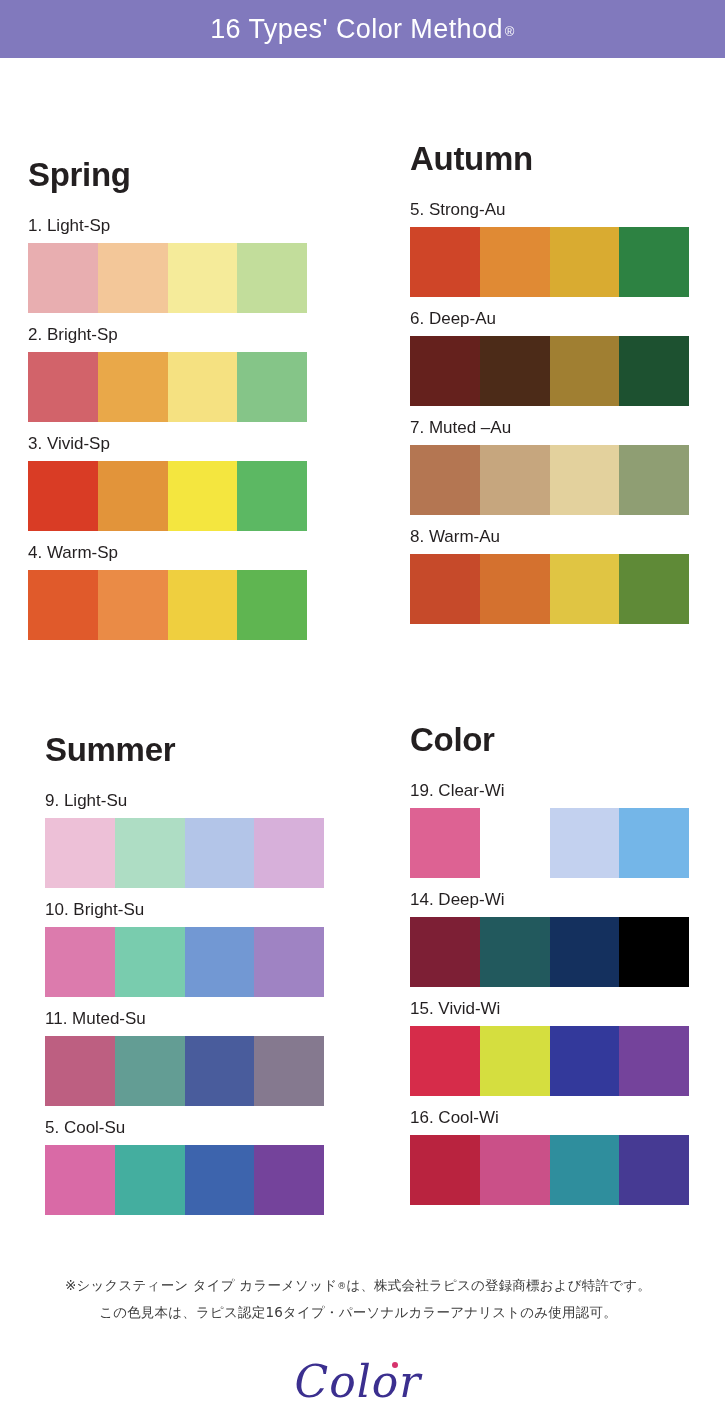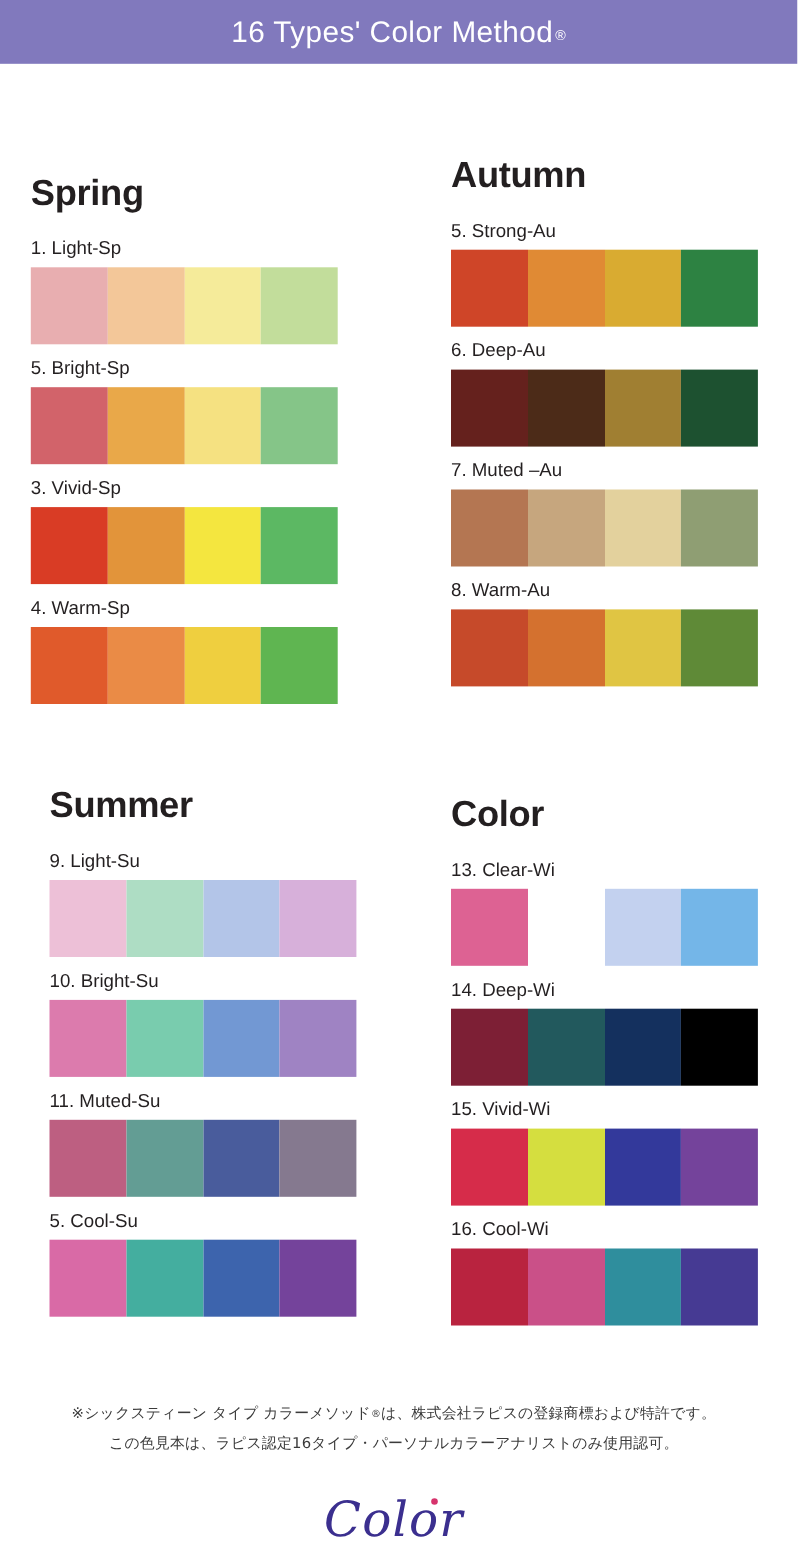--- a/index.html
+++ b/index.html
@@ -138,21 +138,21 @@
       <div class="palette">
         <div class="palette-label">1. Light-Sp</div>
         <div class="swatch-row">
           <div class="swatch" style="background: rgb(232, 174, 176);"></div>
           <div class="swatch" style="background: rgb(243, 199, 153);"></div>
           <div class="swatch" style="background: rgb(245, 235, 154);"></div>
           <div class="swatch" style="background: rgb(194, 221, 155);"></div>
         </div>
       </div>
       <div class="palette">
-        <div class="palette-label">5. Bright-Sp</div>
+        <div class="palette-label">2. Bright-Sp</div>
         <div class="swatch-row">
           <div class="swatch" style="background: rgb(210, 99, 106);"></div>
           <div class="swatch" style="background: rgb(233, 168, 73);"></div>
           <div class="swatch" style="background: rgb(245, 225, 129);"></div>
           <div class="swatch" style="background: rgb(133, 197, 136);"></div>
         </div>
       </div>
       <div class="palette">
         <div class="palette-label">3. Vivid-Sp</div>
         <div class="swatch-row">
@@ -204,21 +204,21 @@
       <div class="palette">
         <div class="palette-label">8. Warm-Au</div>
         <div class="swatch-row">
           <div class="swatch" style="background: rgb(198, 74, 42);"></div>
           <div class="swatch" style="background: rgb(212, 113, 47);"></div>
           <div class="swatch" style="background: rgb(224, 197, 67);"></div>
           <div class="swatch" style="background: rgb(95, 138, 55);"></div>
         </div>
       </div>
     </div>
-    <div class="season" style="left: 45px; top: 657px;">
+    <div class="season" style="left: 45px; top: 675px;">
       <div class="season-title">Summer</div>
       <div class="palette">
         <div class="palette-label">9. Light-Su</div>
         <div class="swatch-row">
           <div class="swatch" style="background: rgb(237, 192, 215);"></div>
           <div class="swatch" style="background: rgb(174, 221, 196);"></div>
           <div class="swatch" style="background: rgb(179, 197, 232);"></div>
           <div class="swatch" style="background: rgb(215, 176, 218);"></div>
         </div>
       </div>
@@ -246,21 +246,21 @@
           <div class="swatch" style="background: rgb(217, 106, 166);"></div>
           <div class="swatch" style="background: rgb(68, 174, 159);"></div>
           <div class="swatch" style="background: rgb(61, 100, 173);"></div>
           <div class="swatch" style="background: rgb(116, 67, 155);"></div>
         </div>
       </div>
     </div>
     <div class="season" style="left: 410px; top: 665px;">
       <div class="season-title">Color</div>
       <div class="palette">
-        <div class="palette-label">13. Clear-Wi</div>
+        <div class="palette-label">19. Clear-Wi</div>
         <div class="swatch-row">
           <div class="swatch" style="background: rgb(221, 98, 147);"></div>
           <div class="swatch" style="background: rgb(255, 255, 255);"></div>
           <div class="swatch" style="background: rgb(195, 209, 239);"></div>
           <div class="swatch" style="background: rgb(116, 182, 232);"></div>
         </div>
       </div>
       <div class="palette">
         <div class="palette-label">14. Deep-Wi</div>
         <div class="swatch-row">

